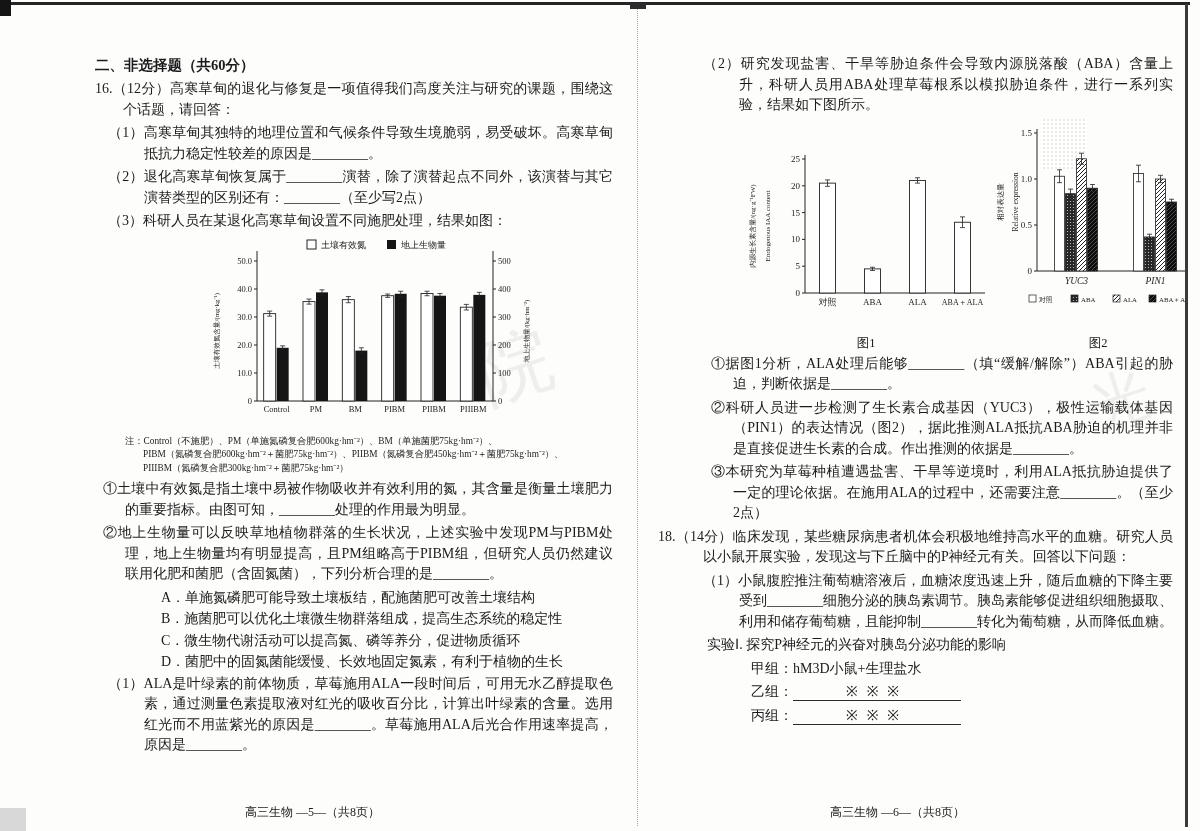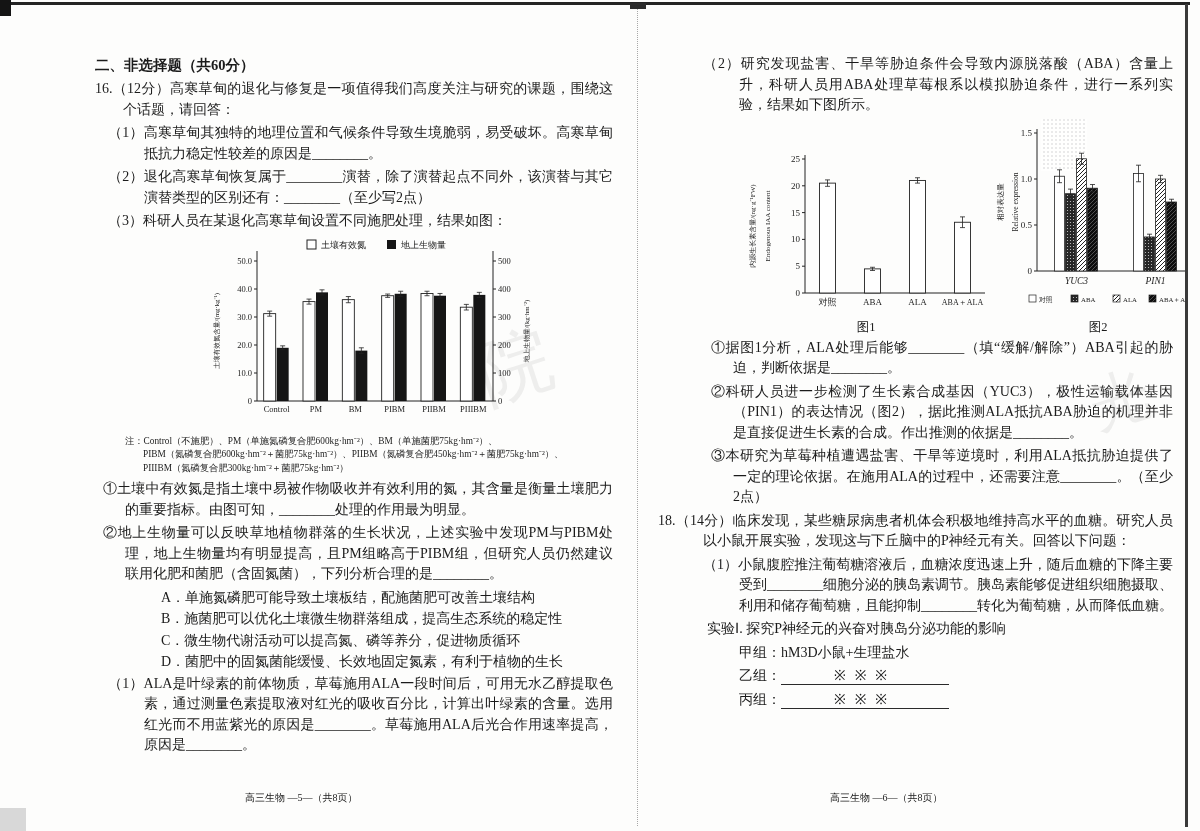--- a/index.html
+++ b/index.html
@@ -21,30 +21,30 @@
   .sec-head{font-weight:bold;font-size:14.5px;line-height:22px;margin:0 0 3px 0;}
   p{margin:0 0 3px 0;font-size:14px;line-height:20.5px;text-align:justify;}
   .p-num{padding-left:28px;text-indent:-28px;}
   .p-sub{margin-left:13px;padding-left:36px;text-indent:-36px;}
   .p-sub-r{margin-left:0;padding-left:36px;text-indent:-36px;}
   .p-circ{margin-left:8px;padding-left:22px;text-indent:-22px;}
   .opt{margin-left:66px;margin-bottom:1px;}
   .p-num-r{margin-left:-45px;padding-left:45px;text-indent:-45px;}
   .exp-title{margin-left:4px;}
   .exp-line{margin-left:26px;}
-  .grp{margin-left:36px;}
+  .grp{margin-left:48px;}
   .blank-line{display:inline-block;min-width:168px;border-bottom:1px solid #2a2a2a;text-align:center;
               letter-spacing:9px;line-height:17px;}
   
   .chart1-wrap{margin:2px 0 0 112px;}
   .chart-note{margin:0 0 4px 30px;font-size:9.3px;line-height:13.5px;color:#222;}
   .fig-row{display:flex;align-items:flex-end;margin:0 0 2px 38px;}
   .fig-col{display:flex;flex-direction:column;align-items:center;}
-  .fig-cap{font-size:12.5px;margin-top:0;}
-  .footer{position:absolute;bottom:18px;font-size:10px;}
+  .fig-cap{font-size:12.5px;margin-top:16px;}
+  .footer{position:absolute;bottom:2px;font-size:12px;}
   #footer-left{left:235px;}
   #footer-right{left:185px;}
   svg text{font-family:"Liberation Serif",serif;}
 </style>
 </head>
 <body>
 
 <div id="sheet">
   <div class="scan-top"></div>
   <div class="scan-right"></div>

